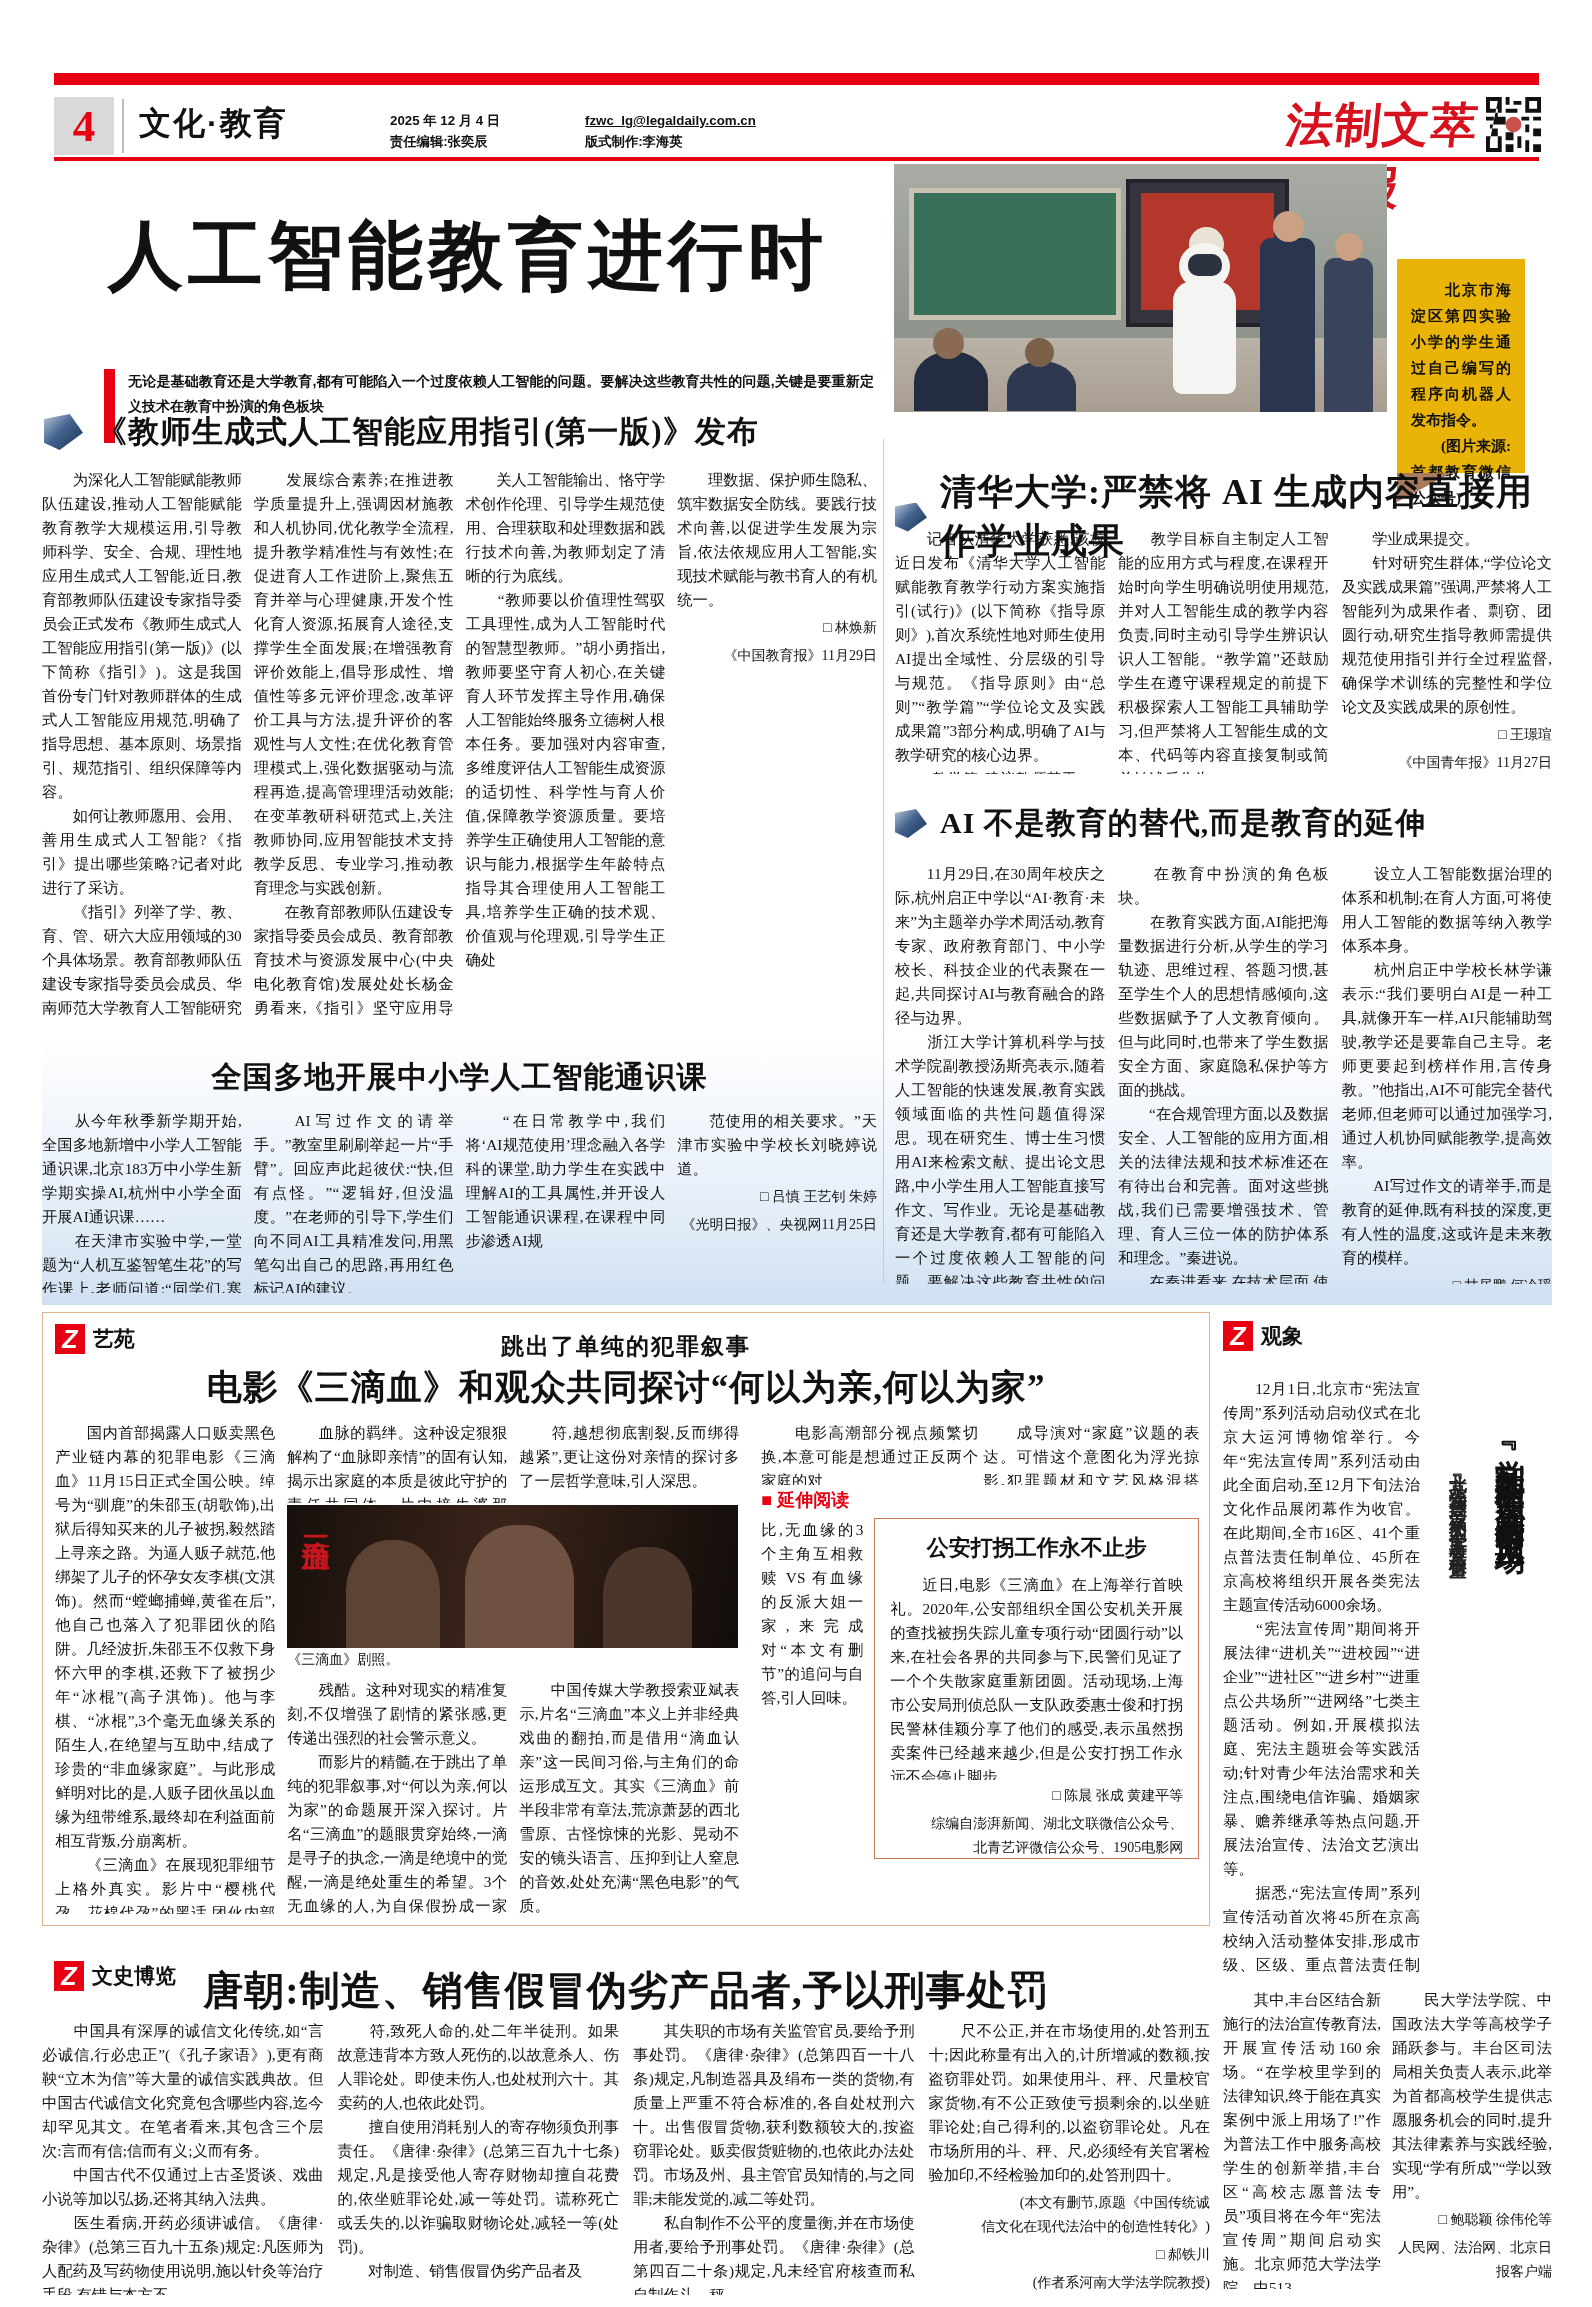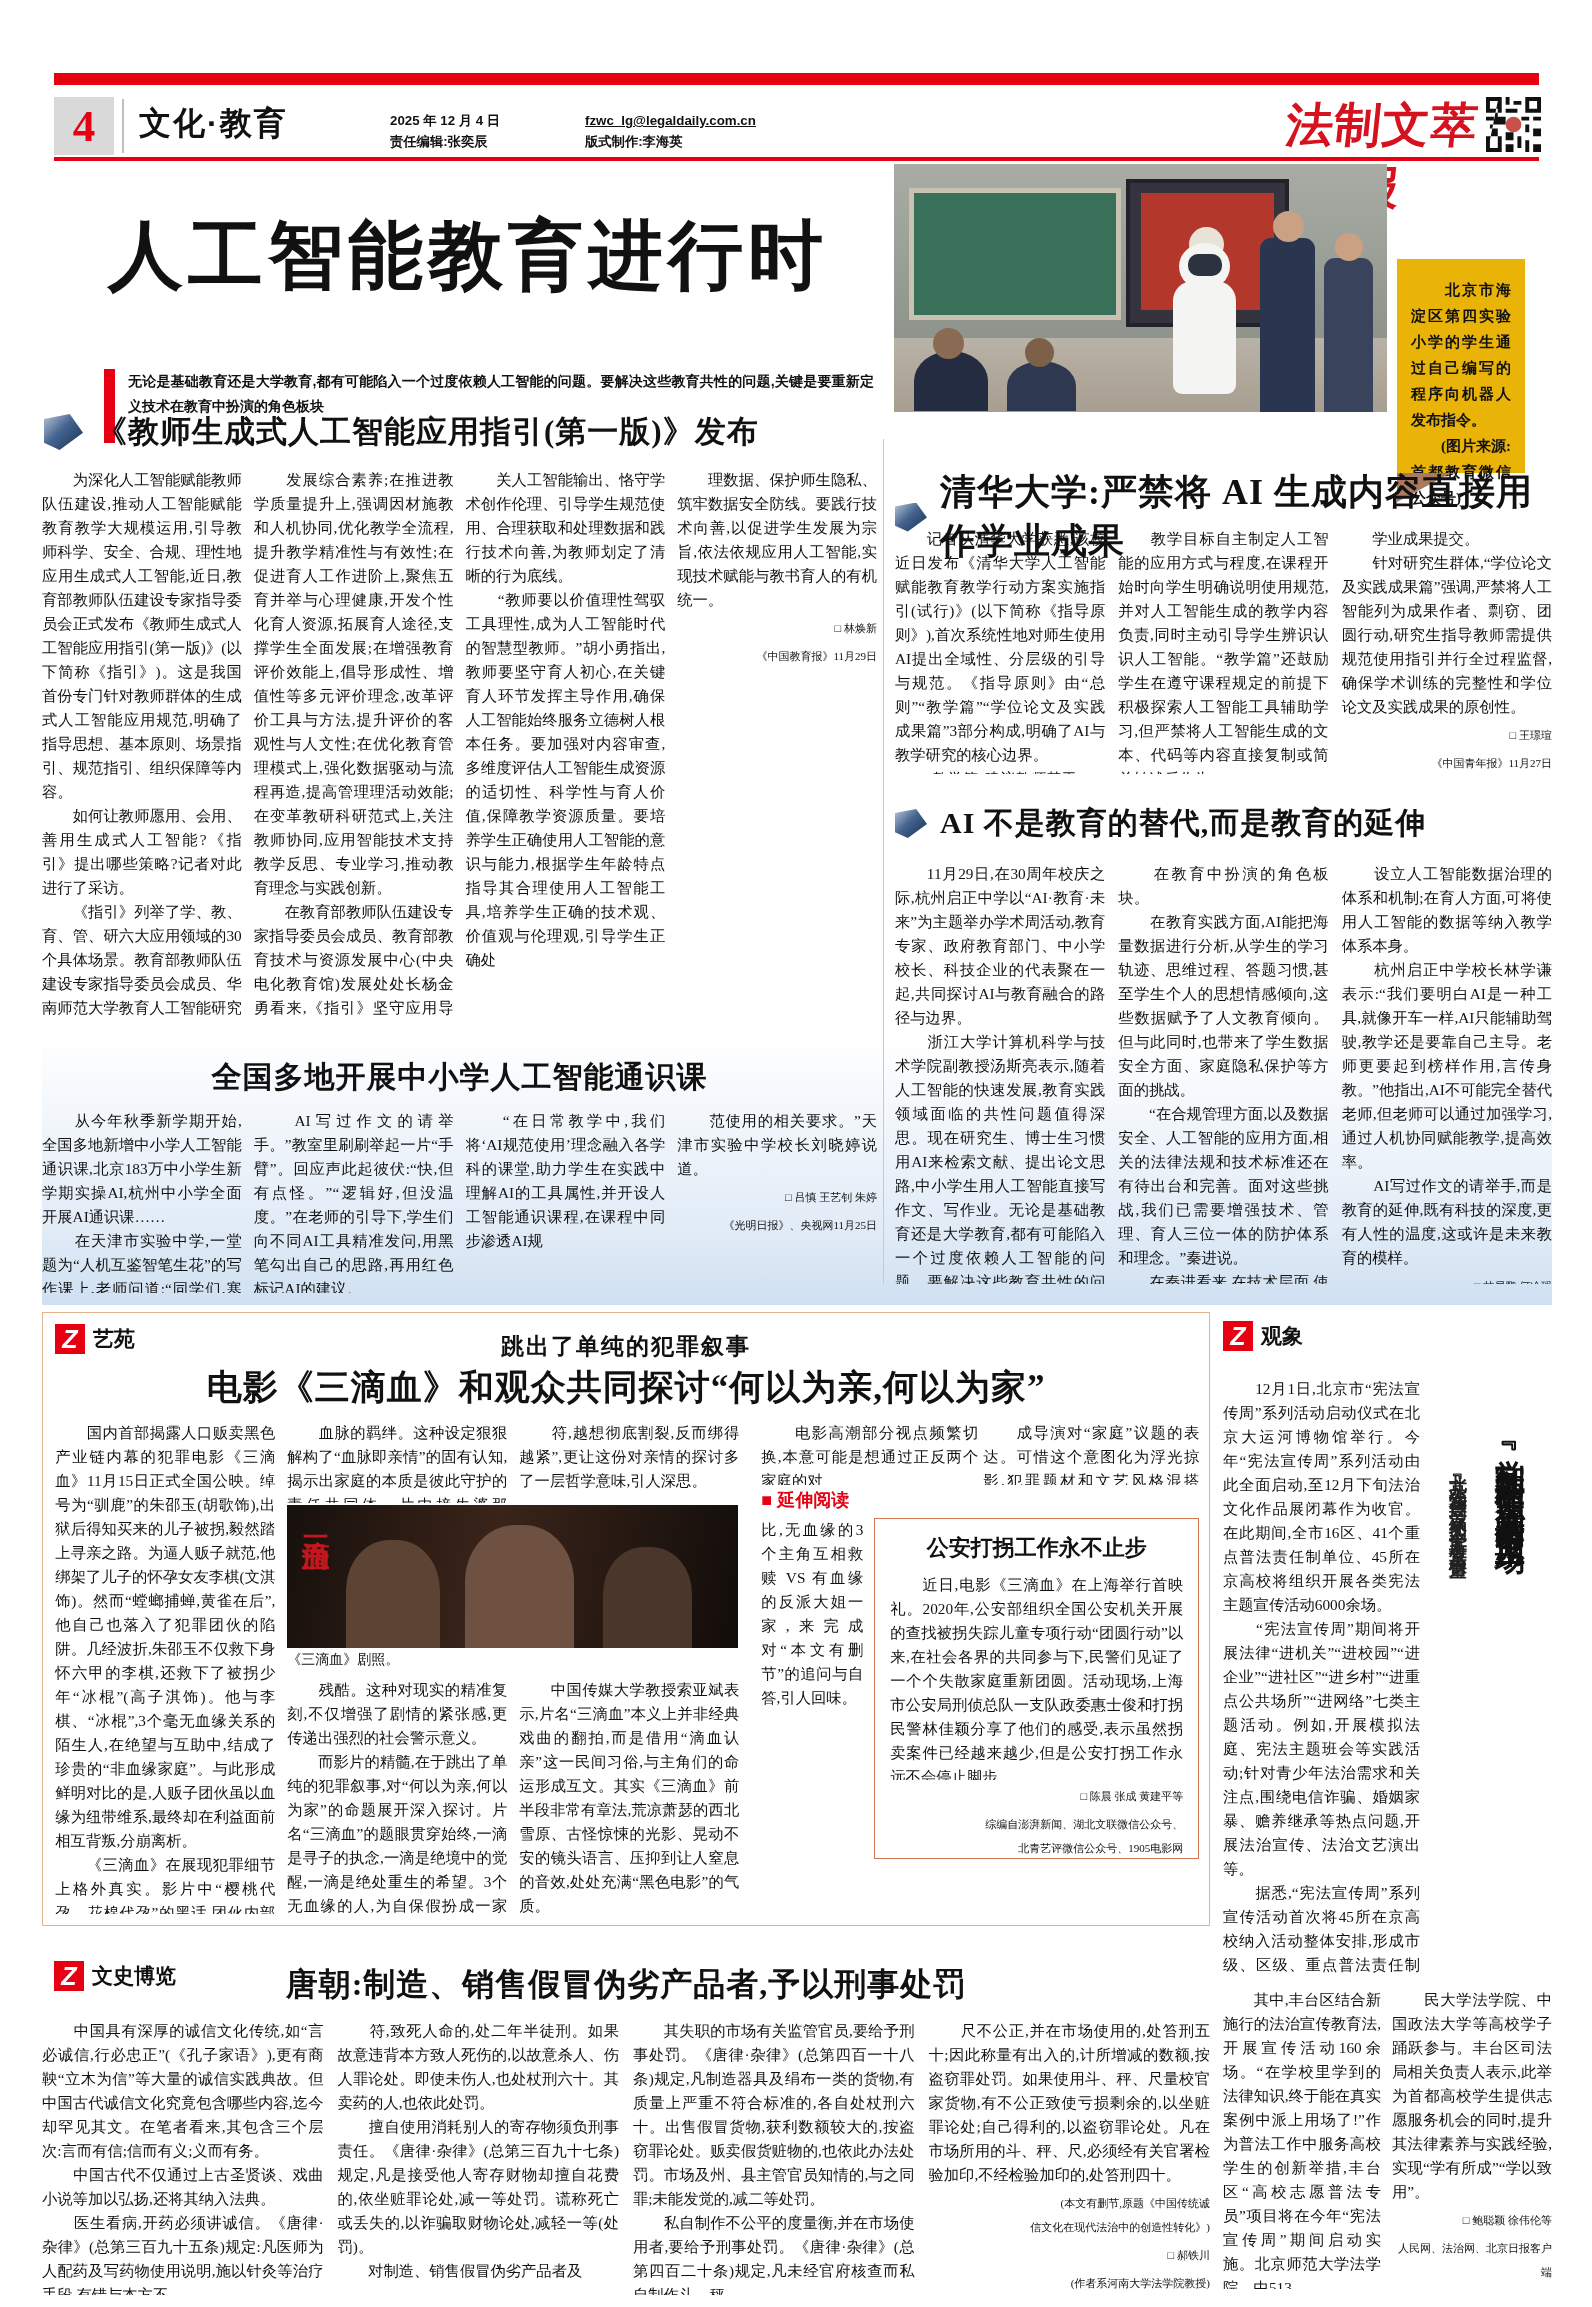--- a/index.html
+++ b/index.html
@@ -42,21 +42,21 @@
   .capbox:after{content:"";position:absolute;left:0;bottom:-29px;border-left:44px solid #a97a5e;
           border-left-width:54px;border-bottom:29px solid transparent;border-top:0}
   
   .hrow{display:flex;align-items:center;gap:13px}
   .hicon{width:39px;height:36px;flex:none;
          background:linear-gradient(135deg,#b9c6d8 0%,#44638f 45%,#16304f 100%);
          clip-path:polygon(0 14%,66% 0,100% 52%,40% 100%,0 80%)}
   .ah{font-weight:900;letter-spacing:1px}
   .body{display:flex;overflow:hidden}
   .colx{font-size:15.3px;line-height:24px;text-align:justify;white-space:pre-line;overflow:hidden}
-  .byline{font-size:11px;line-height:24px;text-align:right;white-space:pre-line;margin-top:4px}
+  .byline{font-size:14px;line-height:24px;text-align:right;white-space:pre-line;margin-top:4px}
   .vdiv{left:883px;top:439px;width:1px;height:845px;background:#c9c9c9}
   .band{left:42px;top:1034px;width:1510px;height:271px;
         background:linear-gradient(180deg,rgba(255,255,255,0) 0%,#e2ecf7 70%,#cfe0f1 100%)}
   
   .zlogo{display:flex;align-items:center;gap:8px}
   .zsq{width:30px;height:30px;background:#e60012;color:#fff;display:flex;align-items:center;justify-content:center;
        font-family:"Liberation Sans",sans-serif;font-size:25px;font-weight:bold;font-style:italic}
   .zname{font-size:21px;font-weight:900;font-family:"Liberation Sans",sans-serif}
   
   .ybox{left:42px;top:1312px;width:1168px;height:614px;border:1px solid #e2b48e;background:#fff}
@@ -72,21 +72,21 @@
   .scap{position:absolute;left:232px;top:230px;width:451px;font-size:14px}
   .extlabel{position:absolute;left:706px;top:67px;color:#e60012;font-size:18px;font-weight:bold;
             font-family:"Liberation Sans",sans-serif}
   .extbox{position:absolute;left:819px;top:97px;width:325px;height:341px;border:1px solid #cf7753;padding:14px 15px}
   .exthead{text-align:center;font-size:22px;font-weight:900;margin-bottom:10px}
   
   .vmain{writing-mode:vertical-rl;font-family:"Liberation Sans",sans-serif;
          font-size:30px;font-weight:900;letter-spacing:5px}
   .vsub{writing-mode:vertical-rl;font-size:18px;font-weight:600;letter-spacing:4px;color:#222}
   
-  .wshead{left:42px;top:1963px;width:1168px;text-align:center;font-size:32px;font-weight:900;letter-spacing:1px}
+  .wshead{left:42px;top:1963px;width:1168px;text-align:center;font-size:40px;font-weight:900;letter-spacing:1px}
 </style>
 </head>
 <body>
 
 <div class="page">
 
   <div class="abs topbar"></div>
   <div class="abs pagenum">4</div>
   <div class="abs pgdiv"></div>
   <div class="abs sectitle sans">文化·教育</div>

